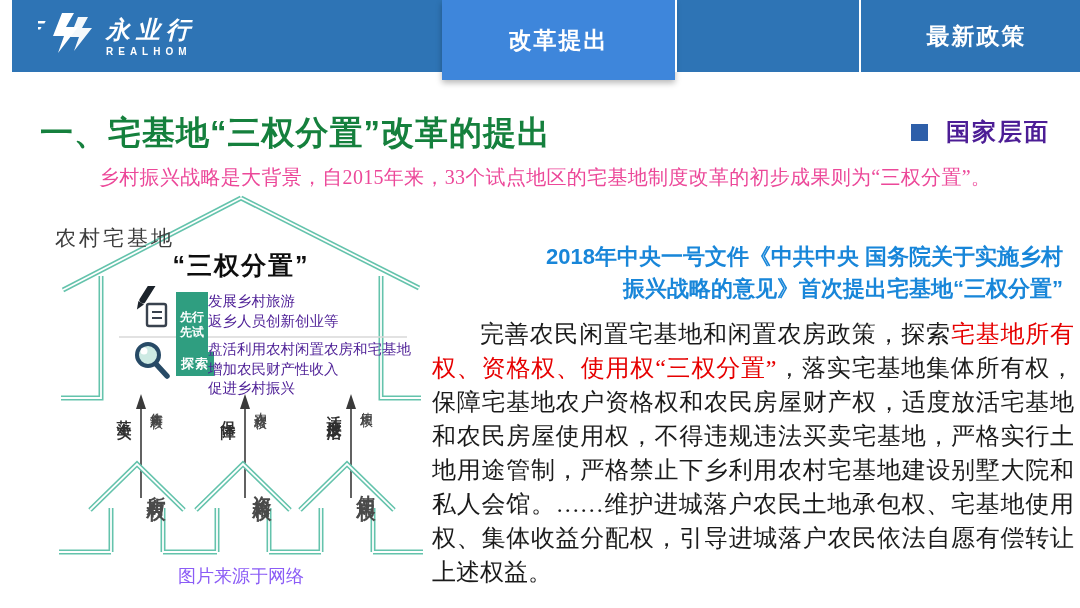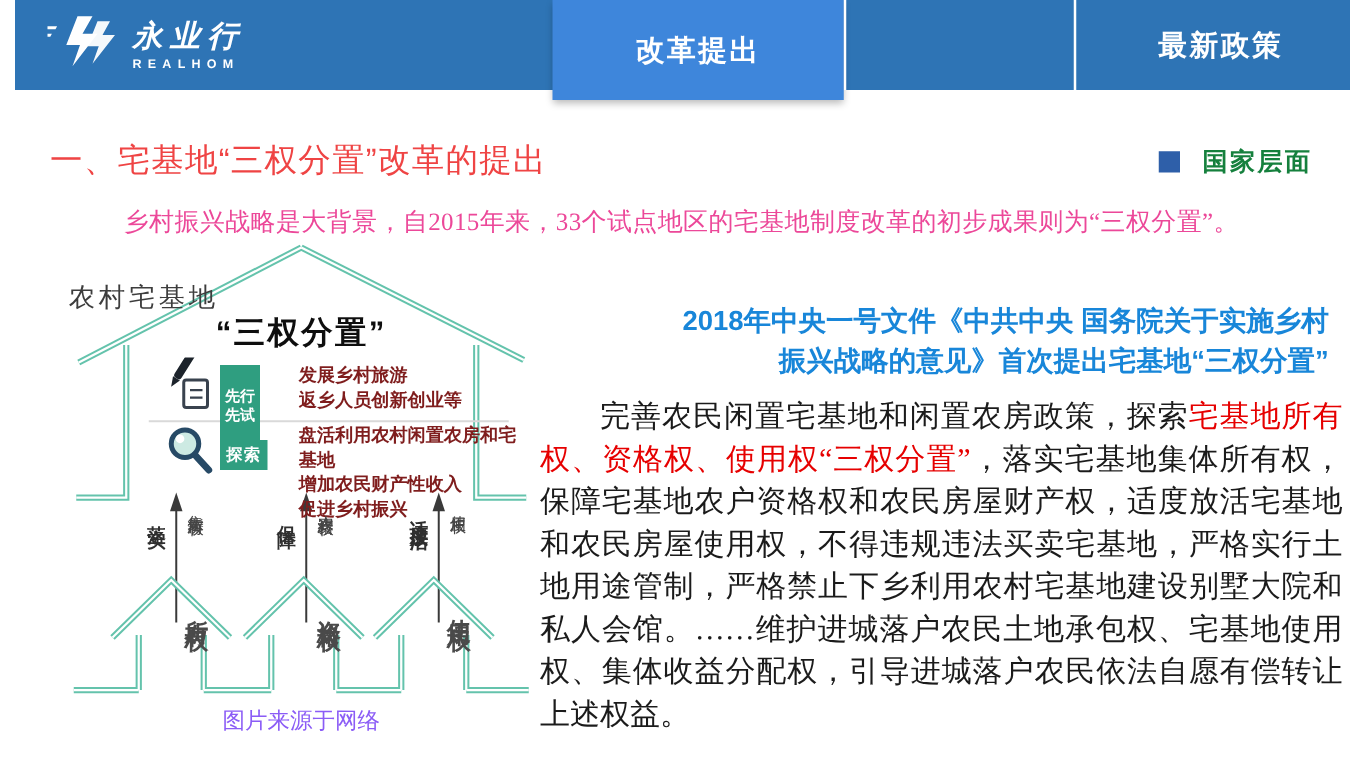--- a/index.html
+++ b/index.html
@@ -15,38 +15,38 @@
   .logo-name{color:#fff;font-size:24px;font-weight:700;font-style:italic;letter-spacing:6px;}
   .logo-sub{color:#fff;font-size:10px;letter-spacing:5px;margin-top:5px;font-weight:600;}
   .tab{position:absolute;top:0;height:72px;display:flex;align-items:center;justify-content:center;
        color:#fff;font-size:23px;font-weight:700;letter-spacing:2px;cursor:pointer;}
   .tab-active{left:430px;width:233px;height:80px;background:#3e86db;box-shadow:0 3px 6px rgba(0,0,0,.28);z-index:2;}
   .tab-2{left:665px;width:182px;}
   .tab-3{left:849px;width:231px;}
   .tabsep{position:absolute;top:0;width:2px;height:72px;background:#ffffff;z-index:3;}
   .sep1{left:663px;} .sep2{left:847px;}
   
-  .page-title{position:absolute;left:40px;top:111px;font-size:26px;font-weight:400;
-              color:#ef4444;letter-spacing:1px;}
+  .page-title{position:absolute;left:40px;top:111px;font-size:33px;font-weight:700;
+              color:#15803d;letter-spacing:1px;}
   .layer-badge{position:absolute;right:30px;top:116px;display:flex;align-items:center;gap:18px;}
   .layer-square{width:17px;height:17px;background:#2e5fa9;}
-  .layer-label{font-size:20px;font-weight:800;color:#15803d;letter-spacing:2px;}
+  .layer-label{font-size:24px;font-weight:800;color:#4c1d95;letter-spacing:2px;}
   .intro-line{position:absolute;left:99px;top:164px;font-size:20px;color:#ec4899;white-space:nowrap;
               font-family:"Liberation Serif", serif;letter-spacing:0.3px;}
   
   .infographic{position:absolute;left:55px;top:192px;width:372px;height:402px;}
   .infographic svg.lineart{position:absolute;left:0;top:0;}
   .house-title{position:absolute;left:0;top:32px;width:100%;
                font-size:21px;color:#3d3d3d;letter-spacing:3px;font-weight:500;}
   .house-sub{position:absolute;left:0;top:57px;width:100%;text-align:center;
              font-size:25px;color:#0e0e0e;font-weight:800;letter-spacing:2px;}
   .badge{position:absolute;background:#2f9e80;color:#fff;font-weight:700;text-align:center;}
   .badge-1{left:121px;top:100px;font-size:12px;line-height:15px;padding:18px 4px;}
   .badge-2{left:121px;top:160px;font-size:13px;padding:3px 5px;letter-spacing:1px;}
-  .row-text{position:absolute;color:#7f1d1d;font-weight:700;font-size:14.5px;line-height:20px;margin-left:31px;}
+  .row-text{position:absolute;color:#4c1d95;font-weight:400;font-size:14.5px;line-height:20px;}
   .row1-text{left:153px;top:99px;}
   .row2-text{left:153px;top:148px;line-height:19.5px;}
   .icon-abs{position:absolute;}
   .v-action{position:absolute;writing-mode:vertical-rl;font-weight:700;font-size:15px;
             color:#2f2f2f;letter-spacing:3px;}
   .v-obj{position:absolute;writing-mode:vertical-rl;font-size:13px;color:#454545;letter-spacing:1px;}
   .v-house{position:absolute;writing-mode:vertical-rl;font-size:19px;font-weight:700;
            color:#4a4a4a;letter-spacing:4px;}
   .img-caption{position:absolute;left:0;top:372px;width:100%;text-align:center;
                font-size:18px;color:#8b5cf6;}

